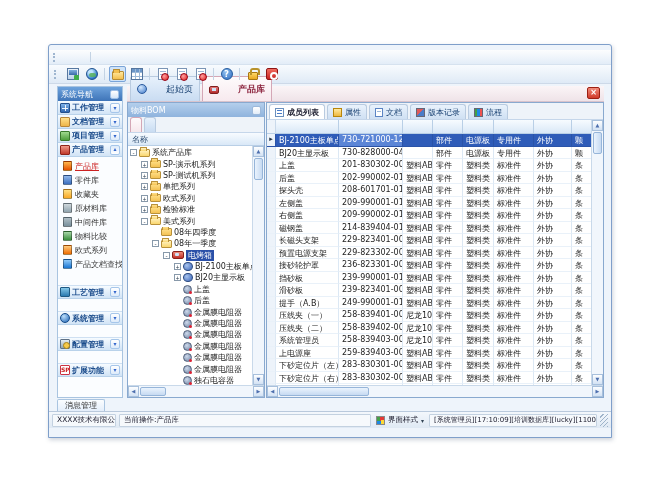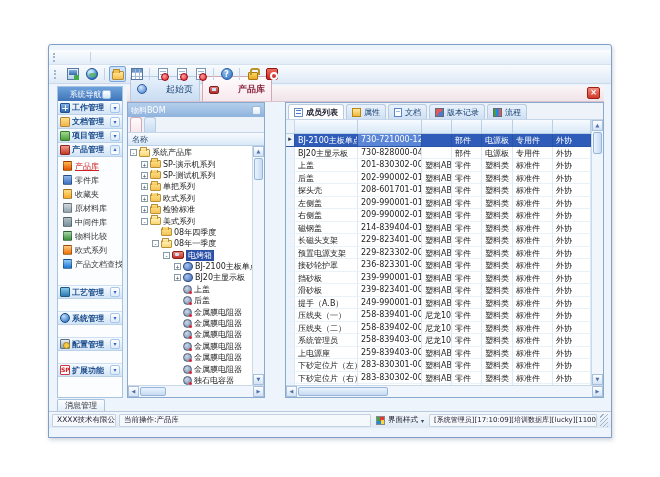--- a/index.html
+++ b/index.html
@@ -46,21 +46,21 @@
   .ic-lock::before{content:"";position:absolute;top:-5px;left:1px;width:6px;height:5px;border:2px solid #b8922a;border-bottom:none;border-radius:3px 3px 0 0}
   .ic-power{background:linear-gradient(#f26d5f,#c62222);border:1px solid #8e1414;border-radius:2px}
   .ic-power::after{content:"";position:absolute;left:3px;top:3px;width:4px;height:4px;border:2px solid #fff;border-radius:50%}
 
   
   .main{flex:1;display:flex;padding:2px 7px 0 8px;gap:4px;min-height:0}
 
   
   .sidebar{width:66px;flex:none;display:flex;flex-direction:column;background:#fbfdff;border:1px solid #a9c4e0}
   .sb-head{height:14px;flex:none;background:linear-gradient(#6da2dc,#3e74b8);color:#fff;font-size:8px;
-           display:flex;align-items:center;justify-content:center;padding:0 3px;white-space:nowrap}
+           display:flex;align-items:center;justify-content:space-between;padding:0 3px;white-space:nowrap}
   .sb-headbtn{width:9px;height:9px;flex:none;background:linear-gradient(#fff,#d6e6f8);border:1px solid #9fc0e8;border-radius:2px}
   .sec{height:14px;display:flex;align-items:center;gap:2px;padding:0 2px;
        background:linear-gradient(#f6fbff,#d2e4f6);border-bottom:1px solid #b9d2ea;
        font-size:8px;font-weight:bold;color:#1b4c8c;white-space:nowrap}
   .sec .ic{width:10px;height:10px;flex:none;position:relative;border-radius:1px}
   .sec-label{flex:1;overflow:hidden}
   .chev{flex:none;width:10px;height:10px;background:linear-gradient(#fff,#ddebfa);border:1px solid #a6c6ea;
         border-radius:2px;color:#36c;font-size:6px;line-height:8px;text-align:center}
   .sec.expanded .chev{transform:rotate(180deg)}
   .sb-items{padding:2px 0;background:#fbfdff}
@@ -98,21 +98,21 @@
   .dtab{display:flex;align-items:center;gap:19px;height:15px;padding:12px 6px;font-size:9px;
         border:1px solid #b9cbe0;border-bottom:none;border-radius:3px 3px 0 0;
         background:linear-gradient(#e7f1fc,#c9dcf2);color:#1c4474;white-space:nowrap}
   .dtab.active{background:linear-gradient(#fefbfc,#f7e9ee);border-color:#d4a7b6;color:#8e2740;font-weight:bold}
   .dtab .ic{width:10px;height:10px;flex:none;position:relative}
   .ic-home{border-radius:50%;background:radial-gradient(circle at 35% 30%,#d5e9ff,#3d78c8);border:1px solid #2a5a9e}
   .ic-prodlib{height:8px!important;margin-top:1px;background:linear-gradient(#e87a7a,#b22a2a);border:1px solid #7e1d1d;border-radius:2px}
   .ic-prodlib::after{content:"";position:absolute;left:2px;top:1px;width:4px;height:3px;background:#cfe2f5}
   .close-btn{flex:none;width:13px;height:12px;margin:0 1px 2px 6px;background:linear-gradient(#f08a7a,#d03a2a);
              border:1px solid #9c1f12;border-radius:2px;color:#fff;font:bold 8px/10px "DejaVu Sans",sans-serif;text-align:center}
-  .panels{flex:1;display:flex;gap:20px;min-height:0}
+  .panels{flex:1;display:flex;gap:1px;min-height:0}
 
   
   .bom{width:138px;flex:none;display:flex;flex-direction:column;background:#fff;border:1px solid #89a9cf;min-height:0}
   .bom-head{height:14px;flex:none;background:linear-gradient(#b4cfec,#8fb3dd);color:#fff;font-size:8px;
             display:flex;align-items:center;justify-content:space-between;padding:0 3px;white-space:nowrap}
   .bom-headbtn{width:9px;height:9px;flex:none;background:linear-gradient(#fff,#e2ecf8);border:1px solid #9cb8da;border-radius:2px}
   .bom-tabs{height:16px;flex:none;display:flex;align-items:flex-end;background:#eef3f9;border-bottom:1px solid #c5d6ea;padding:0 2px;gap:2px}
   .vtab{height:15px;line-height:14px;padding:0 5px;font-size:8px;border:1px solid #b9cbe0;border-bottom:none;
         border-radius:3px 3px 0 0;background:linear-gradient(#e7f1fc,#c9dcf2);color:#1c4474;white-space:nowrap}
   .vtab.active{background:linear-gradient(#fefbfc,#f6e8ec);border-color:#d4a7b6;color:#8e2740;font-weight:bold}

